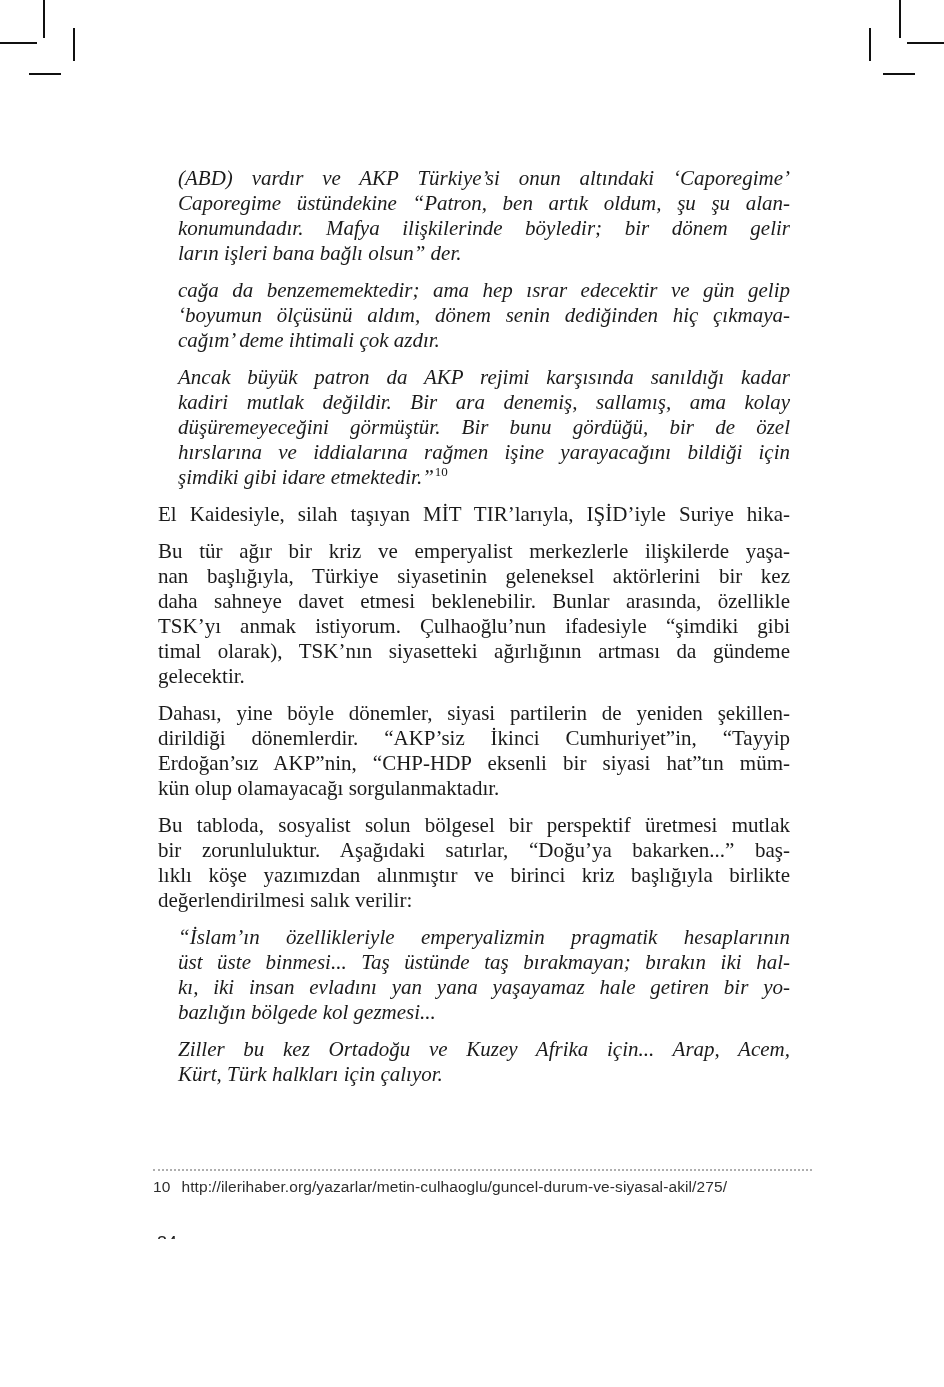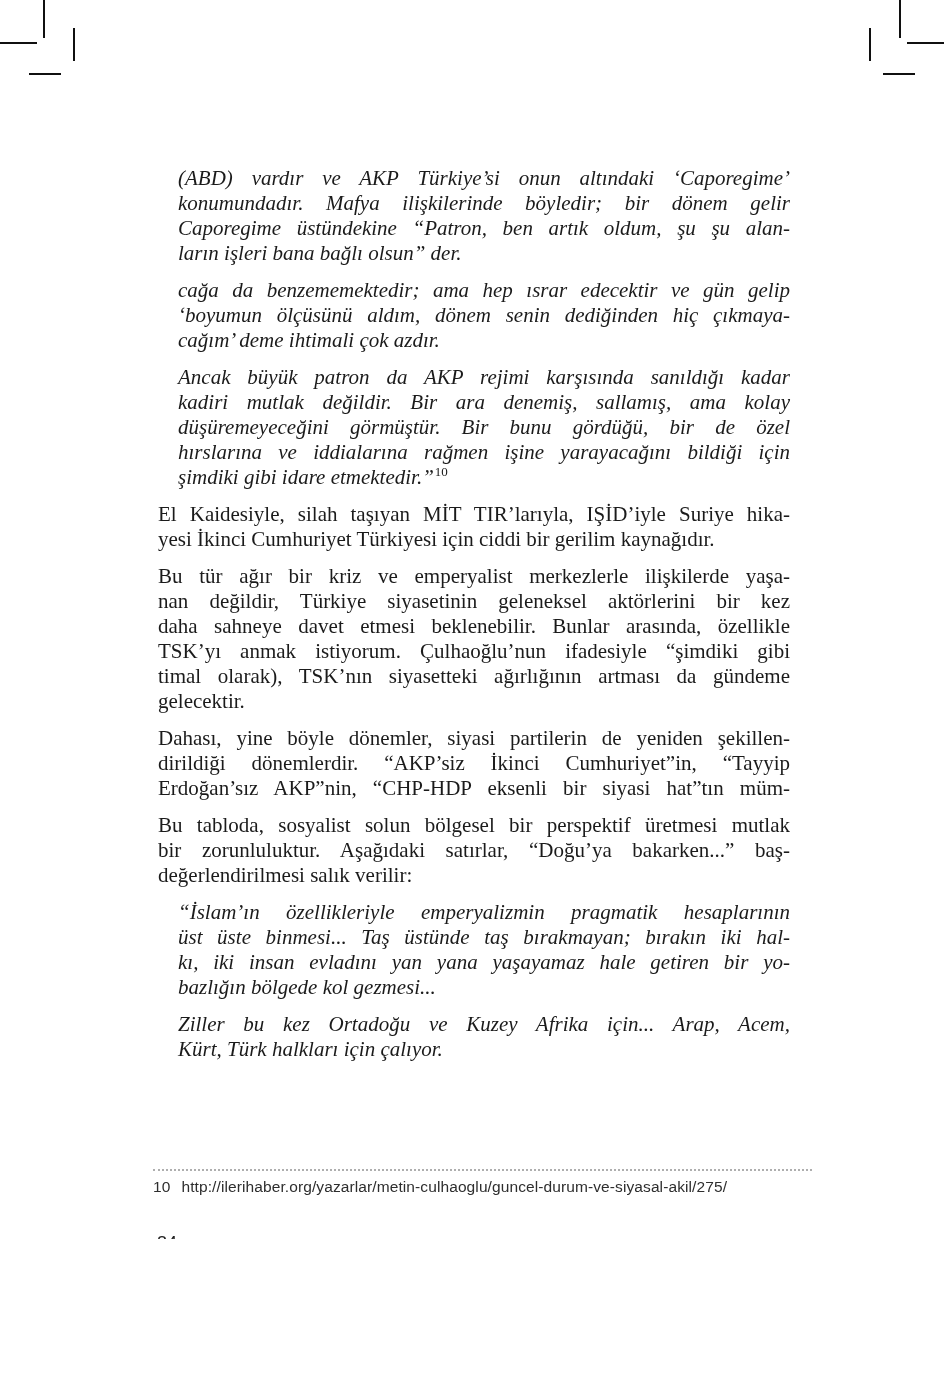--- a/index.html
+++ b/index.html
@@ -103,56 +103,57 @@
   <div class="crop bl-v2"></div>
   <div class="crop bl-h2"></div>
   <div class="crop br-v1"></div>
   <div class="crop br-h1"></div>
   <div class="crop br-v2"></div>
   <div class="crop br-h2"></div>
 
   <div class="text-column">
       <div class="para quote">
         <div class="line">(ABD) vardır ve AKP Türkiye’si onun altındaki ‘Caporegime’</div>
+        <div class="line">Caporegime üstündekine “Patron, ben artık oldum, şu şu alan-</div>
         <div class="line">konumundadır. Mafya ilişkilerinde böyledir; bir dönem gelir</div>
-        <div class="line">Caporegime üstündekine “Patron, ben artık oldum, şu şu alan-</div>
         <div class="line last">ların işleri bana bağlı olsun” der.</div>
       </div>
       <div class="para quote">
         <div class="line">cağa da benzememektedir; ama hep ısrar edecektir ve gün gelip</div>
         <div class="line">‘boyumun ölçüsünü aldım, dönem senin dediğinden hiç çıkmaya-</div>
         <div class="line last">cağım’ deme ihtimali çok azdır.</div>
       </div>
       <div class="para quote">
         <div class="line">Ancak büyük patron da AKP rejimi karşısında sanıldığı kadar</div>
         <div class="line">kadiri mutlak değildir. Bir ara denemiş, sallamış, ama kolay</div>
         <div class="line">düşüremeyeceğini görmüştür. Bir bunu gördüğü, bir de özel</div>
         <div class="line">hırslarına ve iddialarına rağmen işine yarayacağını bildiği için</div>
         <div class="line last">şimdiki gibi idare etmektedir.”<sup>10</sup></div>
       </div>
       <div class="para body">
         <div class="line">El Kaidesiyle, silah taşıyan MİT TIR’larıyla, IŞİD’iyle Suriye hika-</div>
-        <div class="line last">yesi İkinci Cumhuriyet Türkiyesi için ciddi bir gerilim kaynağıdır.</div>
       </div>
       <div class="para body">
         <div class="line">Bu tür ağır bir kriz ve emperyalist merkezlerle ilişkilerde yaşa-</div>
-        <div class="line">nan değildir, Türkiye siyasetinin geleneksel aktörlerini bir kez</div>
+        <div class="line">nan başlığıyla, Türkiye siyasetinin geleneksel aktörlerini bir kez</div>
         <div class="line">daha sahneye davet etmesi beklenebilir. Bunlar arasında, özellikle</div>
         <div class="line">TSK’yı anmak istiyorum. Çulhaoğlu’nun ifadesiyle “şimdiki gibi</div>
         <div class="line">timal olarak), TSK’nın siyasetteki ağırlığının artması da gündeme</div>
         <div class="line last">gelecektir.</div>
       </div>
       <div class="para body">
         <div class="line">Dahası, yine böyle dönemler, siyasi partilerin de yeniden şekillen-</div>
         <div class="line">dirildiği dönemlerdir. “AKP’siz İkinci Cumhuriyet”in, “Tayyip</div>
         <div class="line">Erdoğan’sız AKP”nin, “CHP-HDP eksenli bir siyasi hat”tın müm-</div>
+        <div class="line last">kün olup olamayacağı sorgulanmaktadır.</div>
       </div>
       <div class="para body">
         <div class="line">Bu tabloda, sosyalist solun bölgesel bir perspektif üretmesi mutlak</div>
         <div class="line">bir zorunluluktur. Aşağıdaki satırlar, “Doğu’ya bakarken...” baş-</div>
+        <div class="line">lıklı köşe yazımızdan alınmıştır ve birinci kriz başlığıyla birlikte</div>
         <div class="line last">değerlendirilmesi salık verilir:</div>
       </div>
       <div class="para quote">
         <div class="line">“İslam’ın özellikleriyle emperyalizmin pragmatik hesaplarının</div>
         <div class="line">üst üste binmesi... Taş üstünde taş bırakmayan; bırakın iki hal-</div>
         <div class="line">kı, iki insan evladını yan yana yaşayamaz hale getiren bir yo-</div>
         <div class="line last">bazlığın bölgede kol gezmesi...</div>
       </div>
       <div class="para quote">
         <div class="line">Ziller bu kez Ortadoğu ve Kuzey Afrika için... Arap, Acem,</div>

